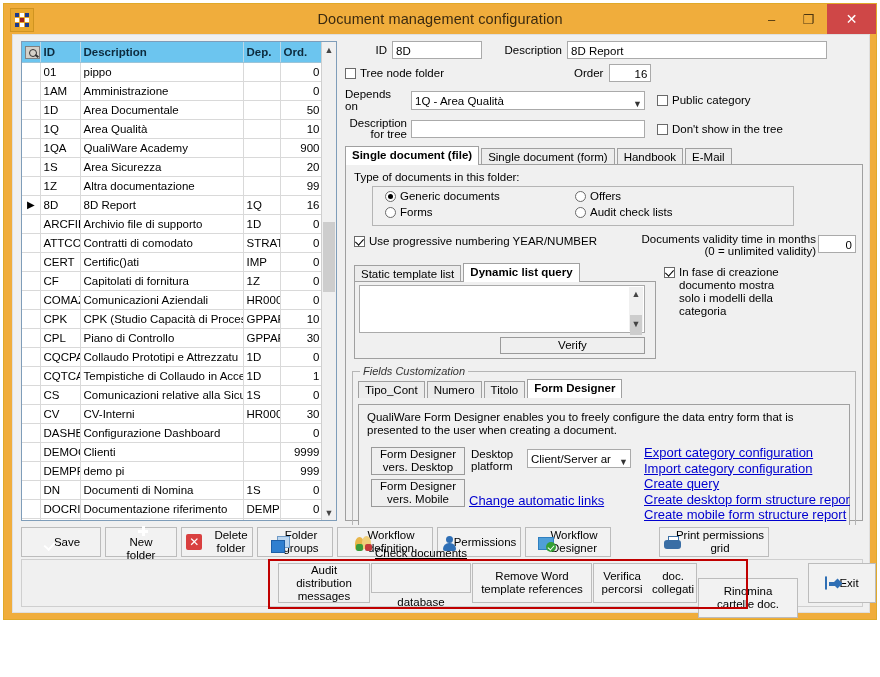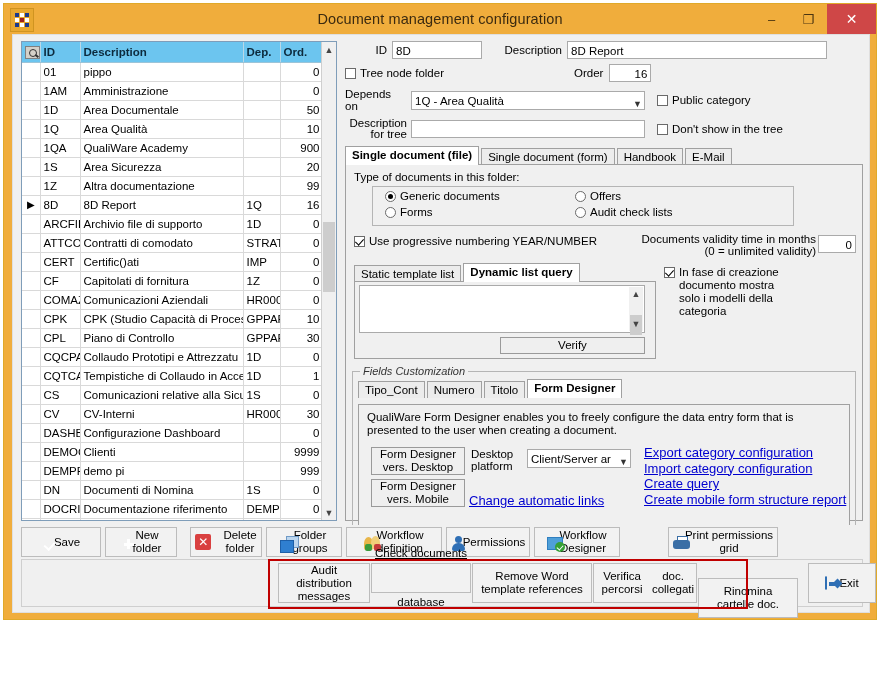--- a/index.html
+++ b/index.html
@@ -470,35 +470,36 @@
               <span>Client/Server ar</span>
               <span class="cv">▼</span>
             </div>
 
             <div class="lnk" style="position:absolute;left:110px;top:88px;">Change automatic links</div>
 
             <div style="position:absolute;left:285px;top:40px;line-height:15.5px;" id="fc-links">
                 <div class="lnk">Export category configuration</div>
                 <div class="lnk">Import category configuration</div>
                 <div class="lnk">Create query</div>
+                <div class="lnk">Create desktop form structure repor</div>
                 <div class="lnk">Create mobile form structure report</div>
               </div>
           </div>
         </div>
 
       </div>
     </div>
 
     <div class="tbar" style="top:490px;height:34px;">
       <div id="tbar-top" style="display:flex;align-items:center;height:34px;">
           <div class="tbtn" style="width: 80px; height: 30px; margin-right: 4px;">
             <span class="ic"><span class="ic ic-save"></span></span>
             <span><span>Save</span></span>
           </div>
-          <div class="tbtn" style="width: 72px; height: 30px; margin-right: 13px;">
+          <div class="tbtn" style="width: 72px; height: 30px; margin-right: 4px; flex-direction: column;">
             <span class="ic"><span class="ic ic-plus"></span></span>
             <span><span>New</span><br><span>folder</span></span>
           </div>
           <div class="tbtn" style="width: 72px; height: 30px; margin-right: 4px;">
             <span class="ic">
               <span class="ic ic-x">✕</span>
             </span>
             <span><span>Delete</span><br><span>folder</span></span>
           </div>
           <div class="tbtn" style="width: 76px; height: 30px; margin-right: 4px;">

